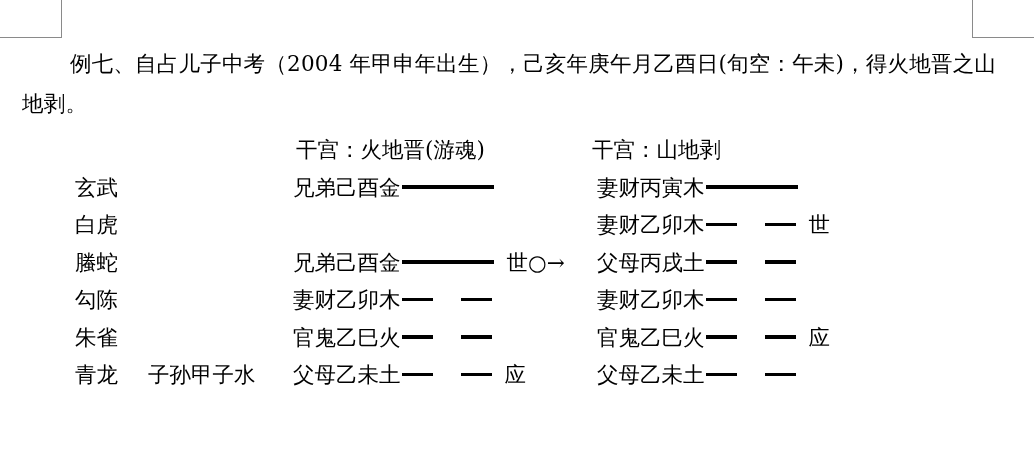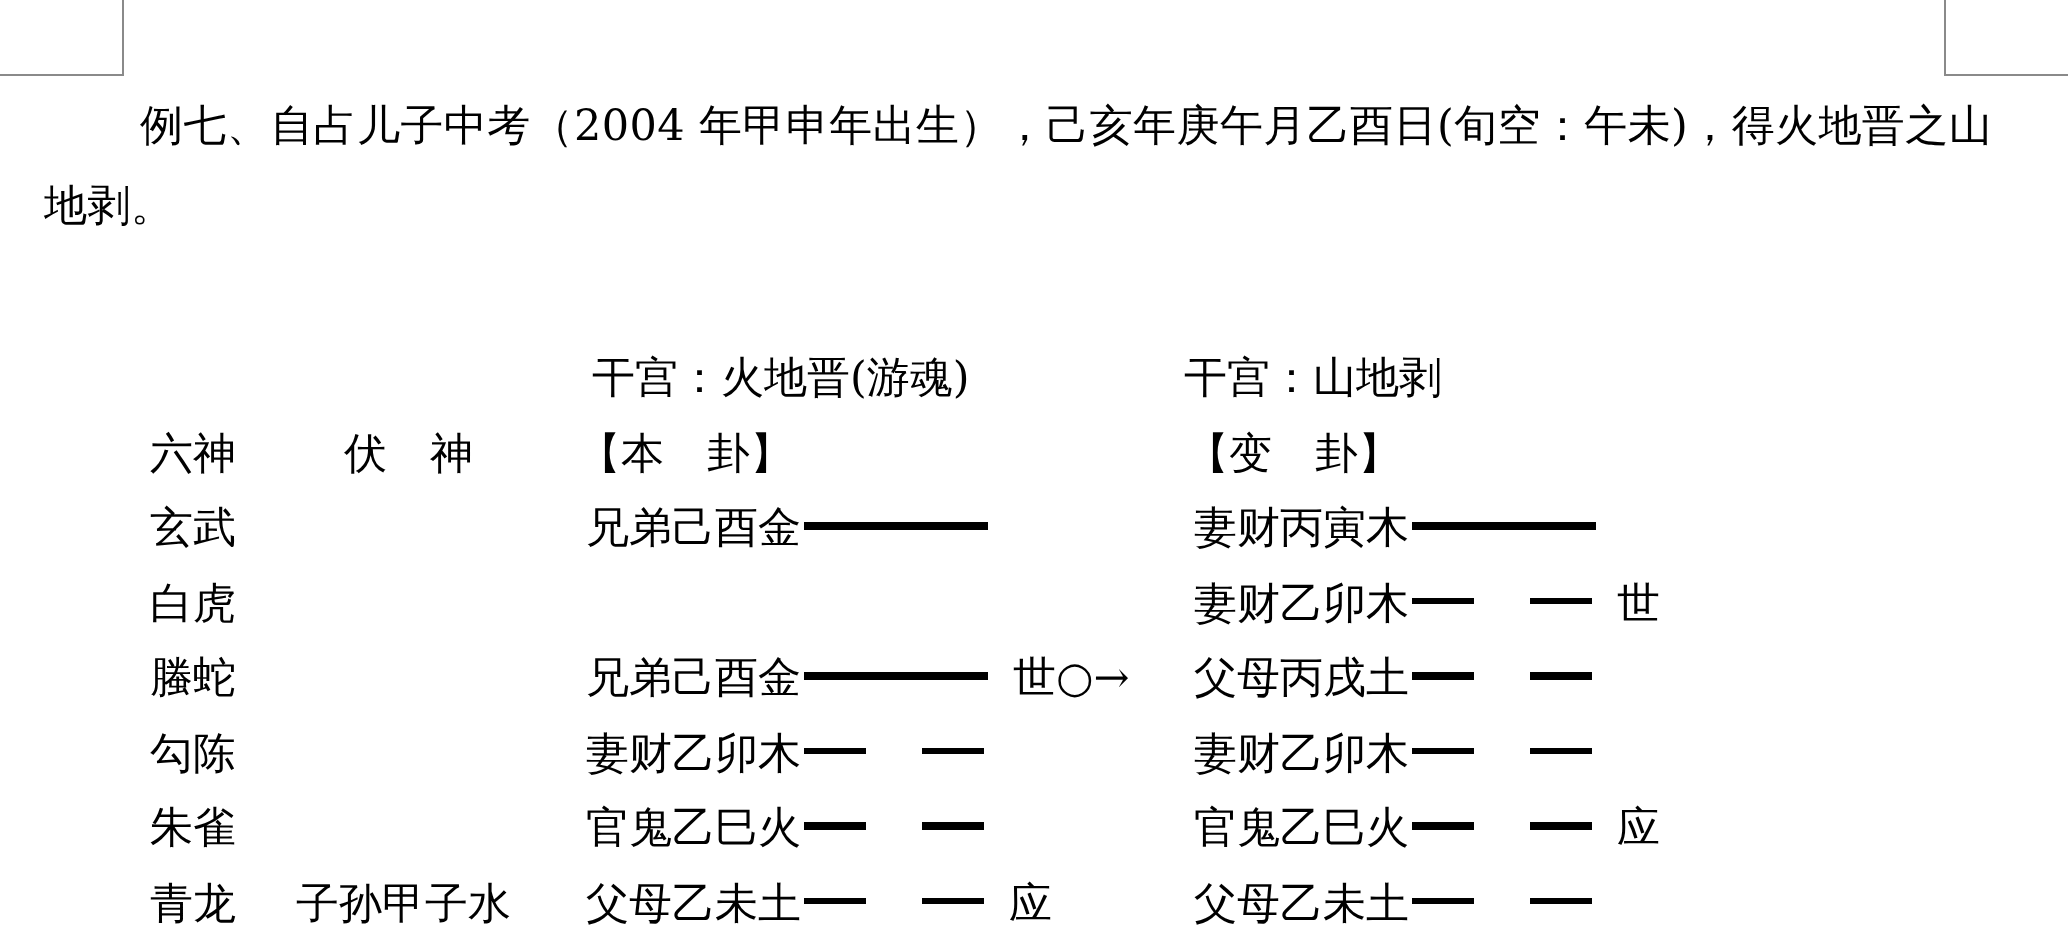--- a/index.html
+++ b/index.html
@@ -62,21 +62,20 @@
     position: relative;
     height: 37.5px;
     white-space: nowrap;
   }
 
   .col {
     position: absolute;
     top: 0;
     display: inline-block;
     white-space: nowrap;
-    margin-top: 40px;
   }
   .col-spirit     { left: 75px;  width: 110px; }
   .col-hidden     { left: 148px; width: 145px; }
   .col-hidden-hdr { left: 172px; width: 130px; }
   .col-primary    { left: 293px; }
   .col-changed    { left: 597px; }
   .col-bengua     { left: 289px; }
   .col-biangua    { left: 593px; }
   .col-title-l    { left: 296px; }
   .col-title-r    { left: 592px; }
@@ -118,26 +117,20 @@
 
 <p class="para">例七、自占儿子中考（2004 年甲申年出生），己亥年庚午月乙酉日(旬空：午未)，得火地晋之山地剥。</p>
 
 <div class="chart">
 
   <div class="chart-row">
     <span class="col col-title-l">干宫：火地晋(游魂)</span>
     <span class="col col-title-r">干宫：山地剥</span>
   </div>
 
-  <div class="chart-row">
-    <span class="col col-spirit">六神</span>
-    <span class="col col-hidden-hdr spaced-hdr">伏　神</span>
-    <span class="col col-bengua">【本　卦】</span>
-    <span class="col col-biangua">【变　卦】</span>
-  </div>
 
   <div class="chart-row">
     <span class="col col-spirit">玄武</span>
     <span class="col col-hidden"></span>
     <span class="col col-primary">
       <span>兄弟己酉金</span><span class="yao yao-yang"><span class="seg"></span></span><span class="marker"></span><span class="moving"></span>
     </span>
     <span class="col col-changed">
       <span>妻财丙寅木</span><span class="yao yao-yang"><span class="seg"></span></span><span class="marker"></span>
     </span>

